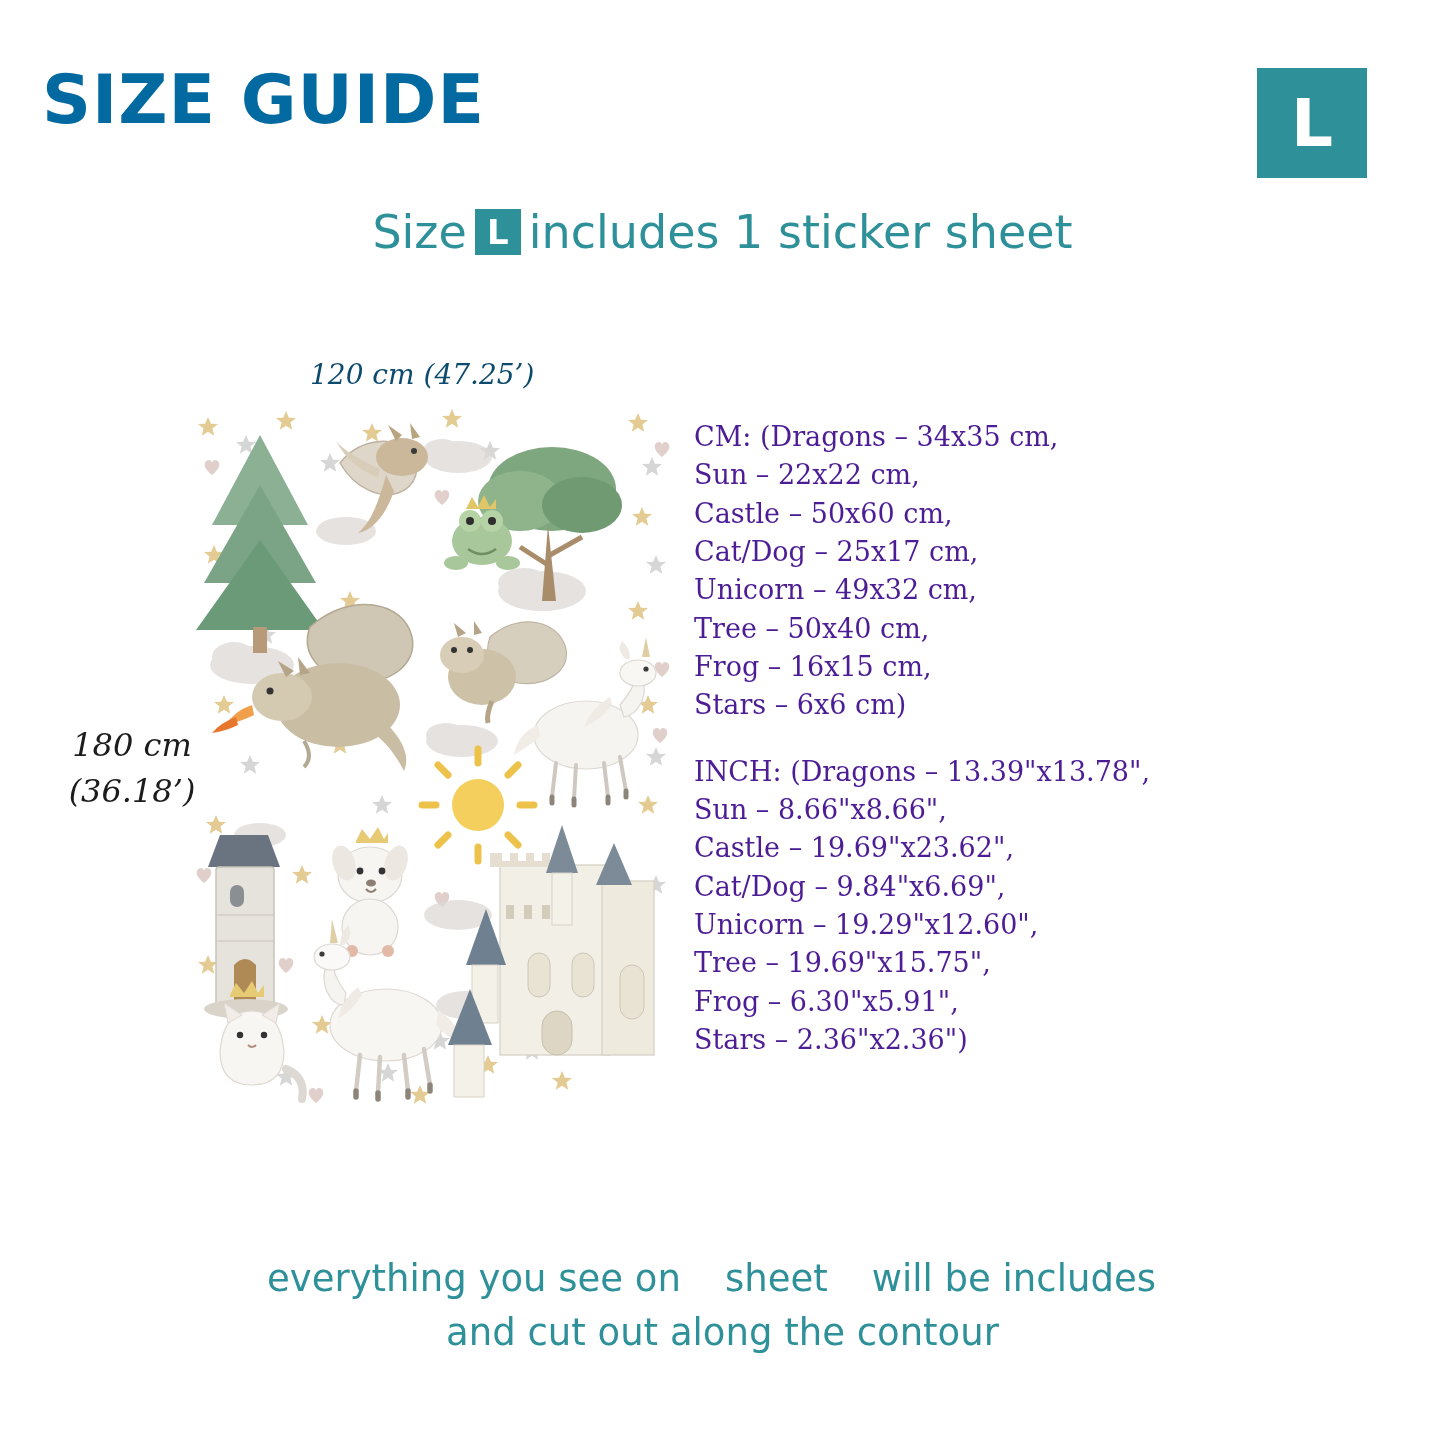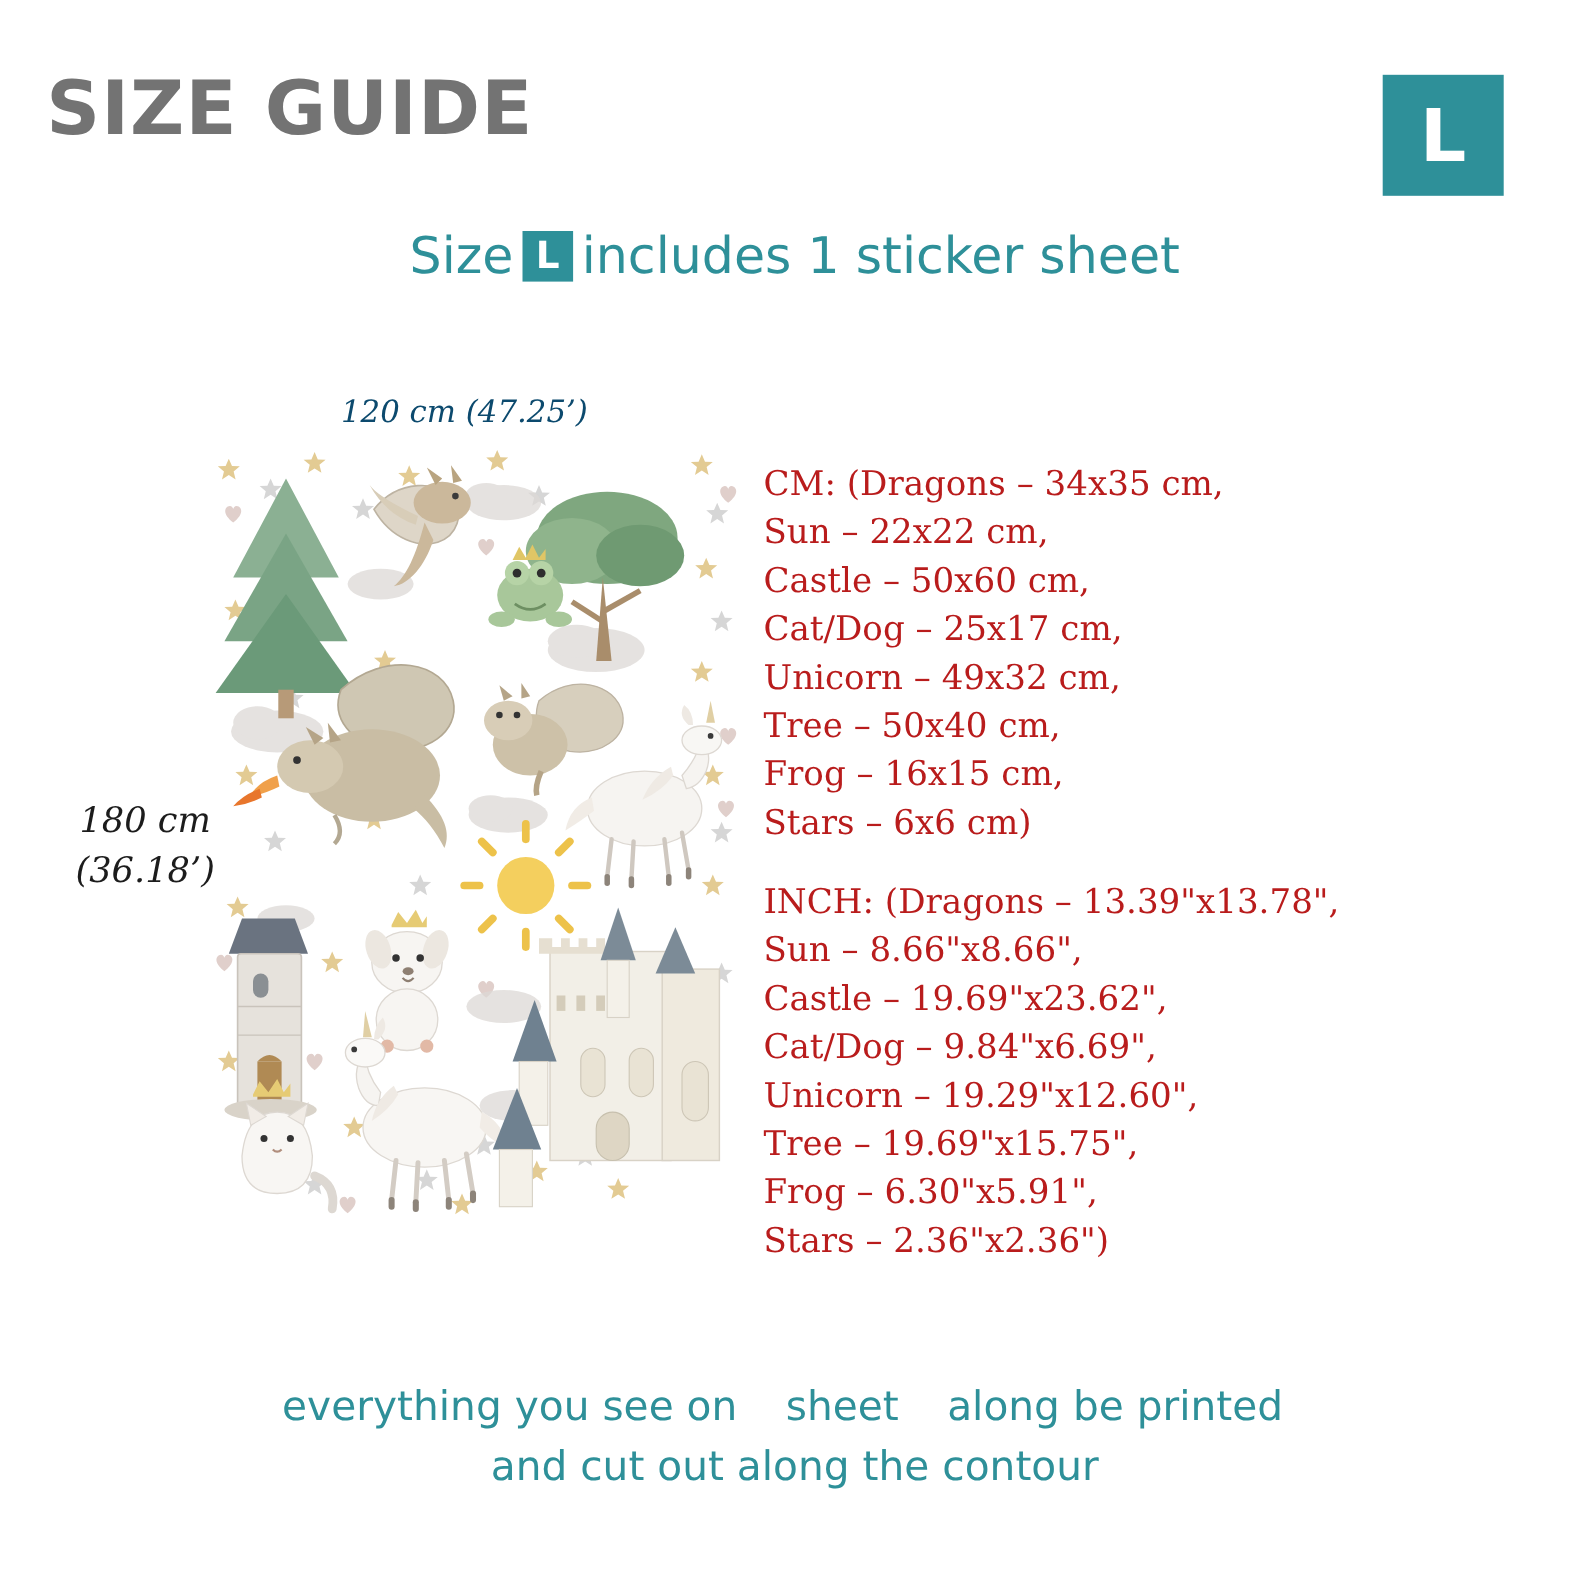--- a/index.html
+++ b/index.html
@@ -17,21 +17,21 @@
 
   
   .title {
     position: absolute;
     left: 42px;
     top: 66px;
     font-family: "DejaVu Sans", sans-serif;
     font-weight: bold;
     font-size: 68px;
     letter-spacing: 1px;
-    color: #737373;
+    color: #0369a1;
     line-height: 1;
   }
   .badge-large {
     position: absolute;
     right: 78px;
     top: 68px;
     width: 110px;
     height: 110px;
     background: #2e9099;
     color: #ffffff;
@@ -102,22 +102,22 @@
   }
   .sheet svg { display: block; }
 
   
   .specs {
     position: absolute;
     left: 694px;
     top: 418px;
     width: 600px;
     font-family: "DejaVu Serif", serif;
-    font-size: 31px;
-    color: #b91c1c;
+    font-size: 27px;
+    color: #4c1d95;
     line-height: 1.42;
   }
   .specs .block { white-space: pre-line; }
   .specs .gap { height: 28px; }
 
   
   .footer {
     position: absolute;
     left: 0;
     right: 0;
@@ -430,16 +430,16 @@
 Castle – 19.69"x23.62",
 Cat/Dog – 9.84"x6.69",
 Unicorn – 19.29"x12.60",
 Tree – 19.69"x15.75",
 Frog – 6.30"x5.91",
 Stars – 2.36"x2.36")</div>
 </div>
 
 <div class="footer">
   <div class="line1">
-    <span>everything you see on</span><span>sheet</span><span>along be printed</span>
+    <span>everything you see on</span><span>sheet</span><span>will be includes</span>
   </div>
   <div>and cut out along the contour</div>
 </div>
 
 </body></html>

